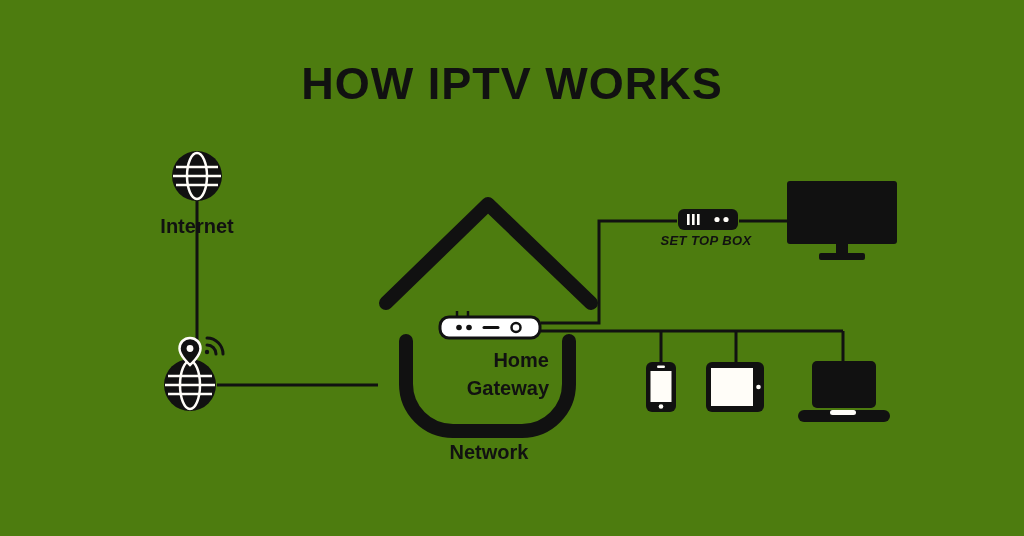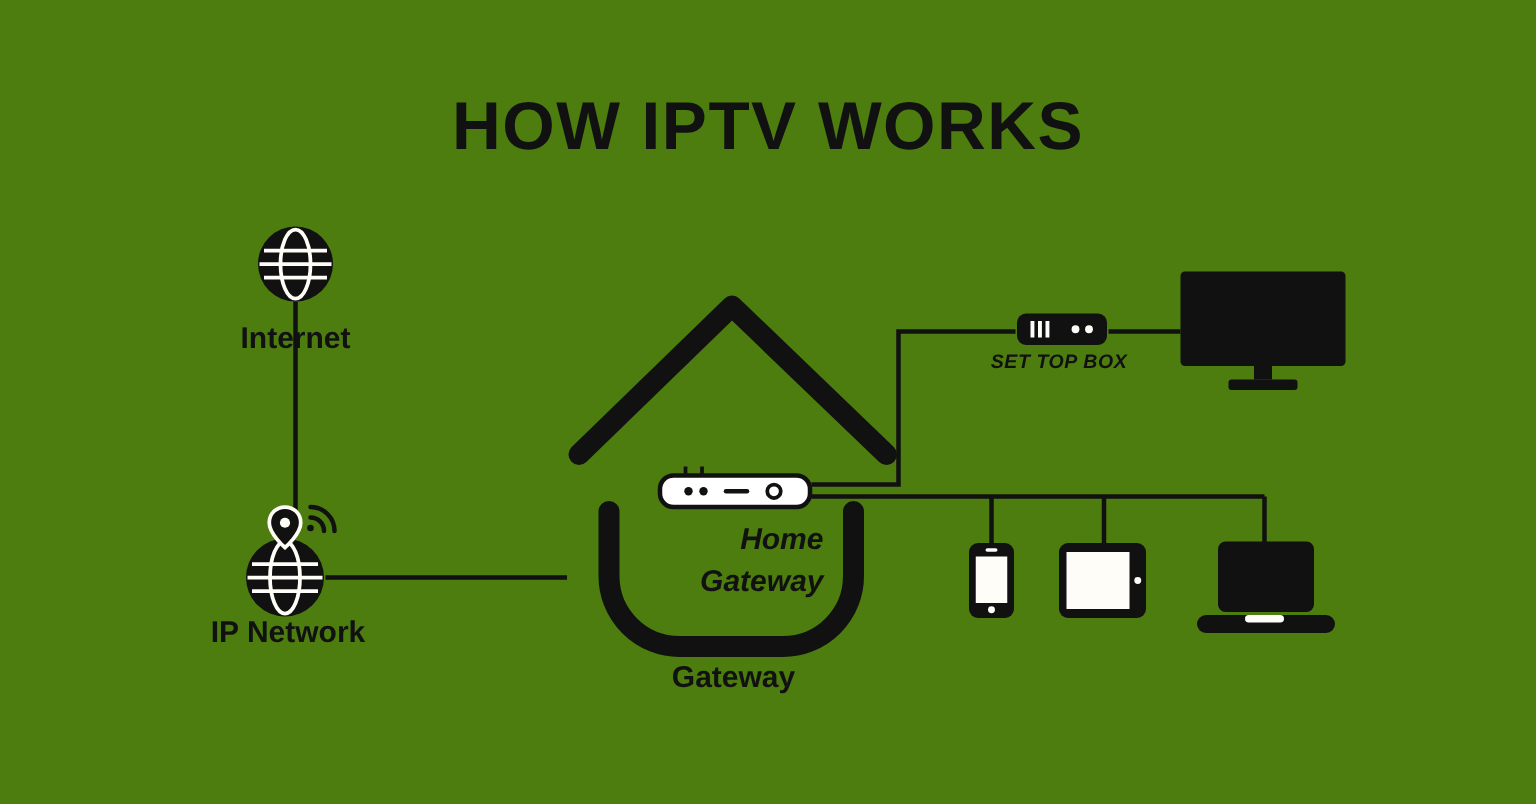--- a/index.html
+++ b/index.html
@@ -27,21 +27,20 @@
     letter-spacing:1px;
   }
   .node-label{font-size:20px;text-align:right;}
   .internet-label{left:197px;top:215px;}
   .ipnet-label{left:192px;top:411px;}
   .gateway-label{
     left:489px;top:346px;
     width:120px;
     white-space:normal;
     line-height:1.42;
-    font-style:italic;
   }
   .customer-label{left:489px;top:441px;}
   .stb-label{
     left:706px;top:233px;
     font-size:13px;
     letter-spacing:.4px;
     font-style:italic;
   }
 </style>
 </head>
@@ -135,21 +134,20 @@
       <rect x="812" y="361" width="64" height="47" rx="5" fill="#111"></rect>
       <rect x="798" y="410" width="92" height="12" rx="6" fill="#111"></rect>
       <rect x="830" y="410" width="26" height="5" rx="2.5" fill="#fffdf8"></rect>
     </g>
   </svg>
 
   <div class="lbl title">HOW IPTV WORKS</div>
 
   <div class="lbl node-label internet-label">Internet</div>
 
-  <div class="lbl node-label ipnet-label">IP Network</div>
 
   <div class="lbl node-label gateway-label">Home Gateway</div>
 
-  <div class="lbl node-label customer-label">Gateway</div>
+  <div class="lbl node-label customer-label">Network</div>
 
   <div class="lbl stb-label">SET TOP BOX</div>
 
 </div>
 
 </body></html>

